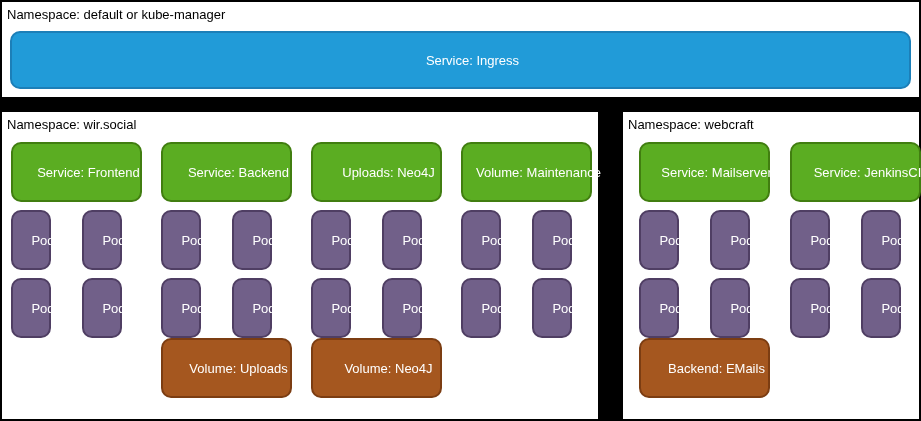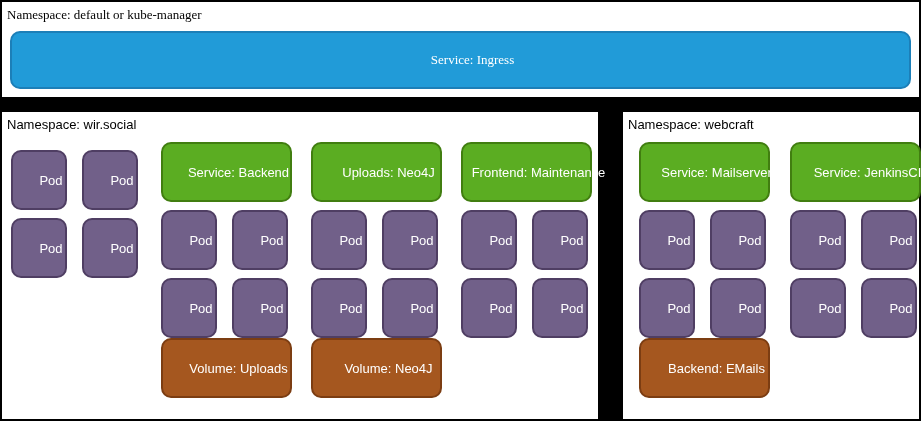--- a/index.html
+++ b/index.html
@@ -9,21 +9,21 @@
     position:relative;
     font-family:"Liberation Sans", sans-serif;
     overflow:hidden;
   }
   .panel {
     position:absolute;
     background:#fff;
     border:2px solid #000;
     box-sizing:border-box;
   }
-  #top-panel    { left:0;   top:0;   width:921px; height:99px;font-family:Liberation Serif, serif; }
+  #top-panel    { left:0;   top:0;   width:921px; height:99px; }
   #left-panel   { left:0;   top:110px; width:600px; height:311px; }
   #right-panel  { left:621px; top:110px; width:300px; height:311px; }
 
   .ns-label {
     position:absolute; left:5px; top:5px;
     font-size:13px; color:#000; white-space:nowrap;
   }
 
   .node {
     box-sizing:border-box;
@@ -55,21 +55,21 @@
 
   .pod-grid {
     margin-top:8px;
     display:grid;
     grid-template-columns:60px 60px;
     justify-content:space-between;
     row-gap:8px;
   }
 
   .pod-node {
-    width:56px; height:60px;
+    width:40px; height:60px;
     background:var(--pod_purple, #716089);
     border:2px solid var(--pod_border, #4F3E63);
   }
 
   .volume-node {
     margin-top:0;
     height:60px; width:131px;
     background:var(--volume_brown, #A5571F);
     border:2px solid var(--volume_border, #7C3D12);
   }
@@ -80,20 +80,21 @@
 <div class="panel" id="top-panel">
   <div class="ns-label">Namespace: default or kube-manager</div>
   <div class="node ingress-bar">Service: Ingress</div>
 </div>
 
 <div class="panel" id="left-panel">
   <div class="ns-label">Namespace: wir.social</div>
   <div class="columns">
 
     <div class="column">
+      <div class="node service-node">Service: Frontend</div>
       <div class="pod-grid">
         <div class="node pod-node">Pod</div>
         <div class="node pod-node">Pod</div>
         <div class="node pod-node">Pod</div>
         <div class="node pod-node">Pod</div>
       </div>
     </div>
 
     <div class="column">
       <div class="node service-node">Service: Backend</div>
@@ -111,21 +112,21 @@
       <div class="pod-grid">
         <div class="node pod-node">Pod</div>
         <div class="node pod-node">Pod</div>
         <div class="node pod-node">Pod</div>
         <div class="node pod-node">Pod</div>
       </div>
       <div class="node volume-node">Volume: Neo4J</div>
     </div>
 
     <div class="column">
-      <div class="node service-node">Frontend: Maintenance</div>
+      <div class="node service-node">Volume: Maintenance</div>
       <div class="pod-grid">
         <div class="node pod-node">Pod</div>
         <div class="node pod-node">Pod</div>
         <div class="node pod-node">Pod</div>
         <div class="node pod-node">Pod</div>
       </div>
     </div>
 
   </div>
 </div>

